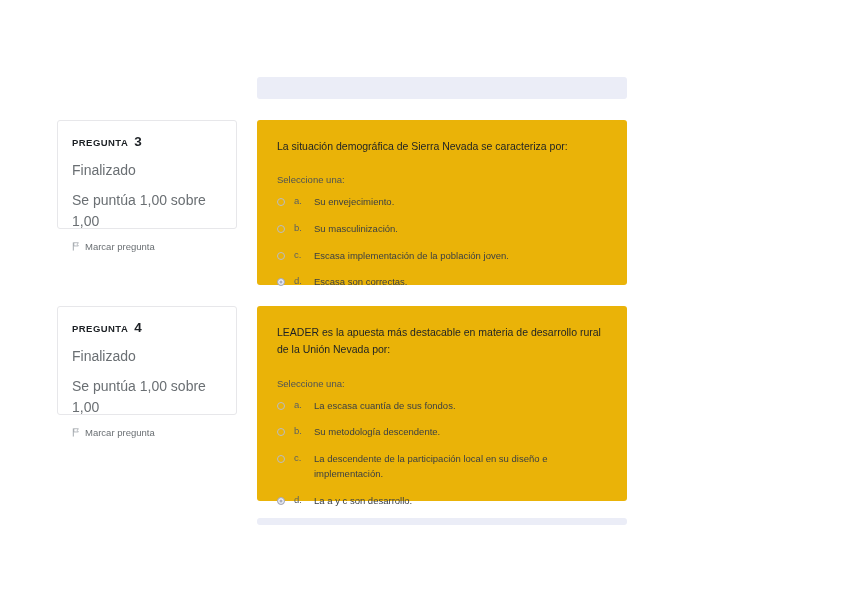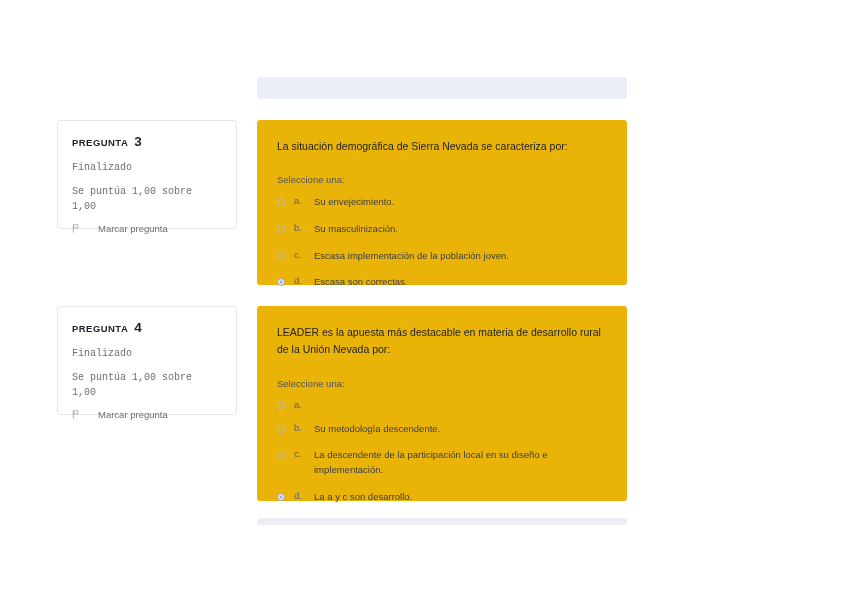--- a/index.html
+++ b/index.html
@@ -65,31 +65,30 @@
     color: #1d2125;
     text-transform: uppercase;
   }
   .qnum-value {
     font-size: 13.5px;
     font-weight: bold;
     color: #1d2125;
   }
 
   .qstate, .qgrade {
-    font-size: 10px;
+    font-size: 14px;
     color: #6a6f73;
     line-height: 1.5;
     margin-bottom: 9px;
-    font-family: Liberation Mono, monospace;
   }
 
   .qflag {
     display: flex;
     align-items: center;
-    gap: 18px;
+    gap: 5px;
     font-size: 9.5px;
     color: #6a6f73;
     cursor: pointer;
   }
   .flag-icon {
     width: 8px;
     height: 9px;
     flex: 0 0 auto;
     display: block;
   }
@@ -227,20 +226,21 @@
       </div>
     </div>
 
     <div class="qcontent qcontent-2">
       <div class="qtext">LEADER es la apuesta más destacable en materia de desarrollo rural de la Unión Nevada por:</div>
       <div class="answer-prompt">Seleccione una:</div>
 
       <div class="option">
         <span class="radio"></span>
         <span class="opt-letter">a.</span>
+        <span class="opt-text">La escasa cuantía de sus fondos.</span>
       </div>
       <div class="option">
         <span class="radio"></span>
         <span class="opt-letter">b.</span>
         <span class="opt-text">Su metodología descendente.</span>
       </div>
       <div class="option">
         <span class="radio"></span>
         <span class="opt-letter">c.</span>
         <span class="opt-text">La descendente de la participación local en su diseño e implementación.</span>

